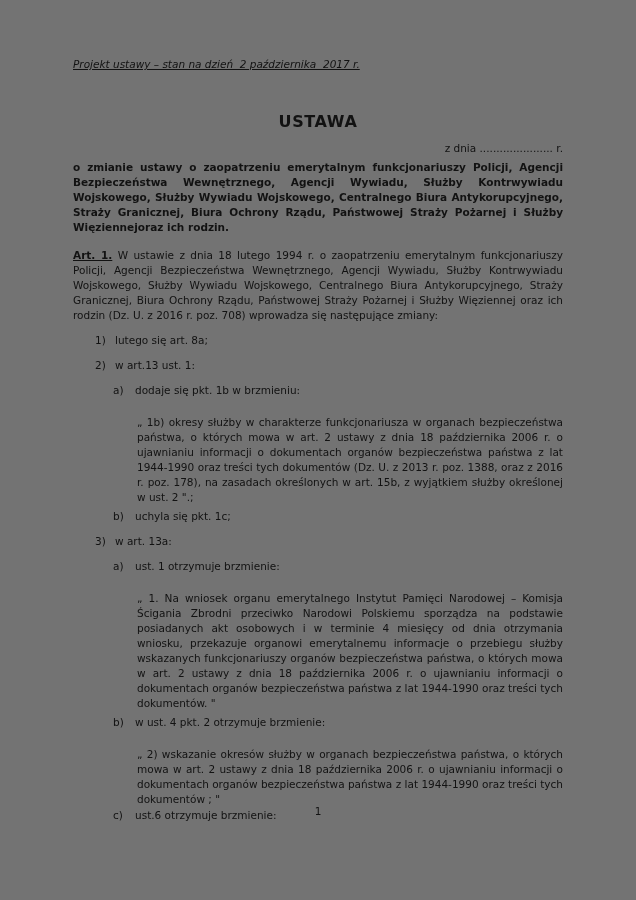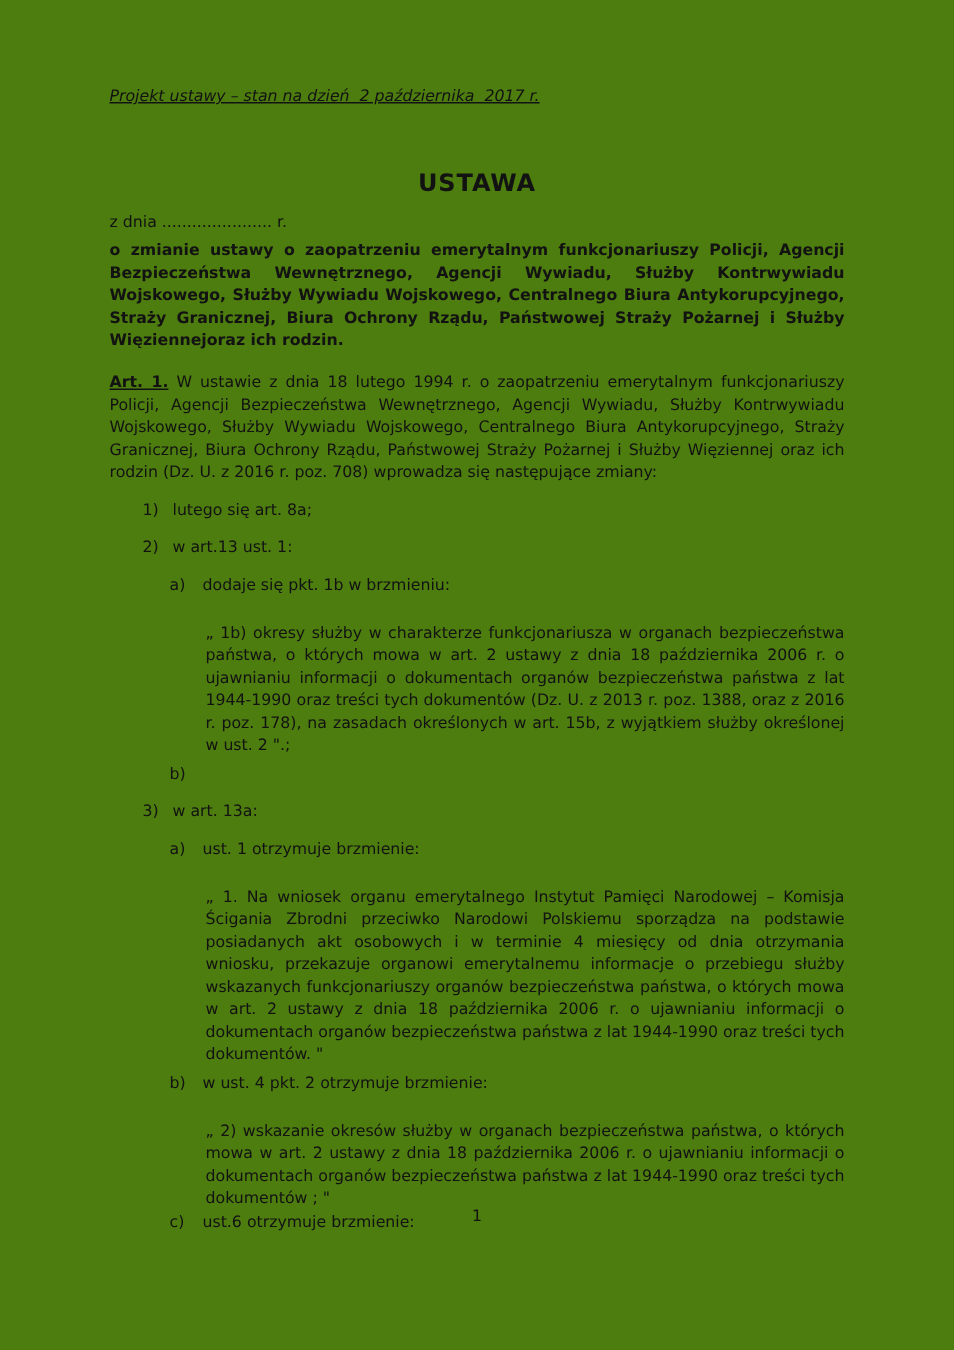--- a/index.html
+++ b/index.html
@@ -6,41 +6,41 @@
   body {
     width: 636px; height: 900px;
     font-family: "DejaVu Sans", "Liberation Sans", sans-serif;
     color: #121212;
     font-size: 10.5px;
     line-height: 15px;
   }
   .page {
     position: relative;
     width: 636px; height: 900px;
-    background: #4d7c0f;
+    background: #737373;
     overflow: hidden;
   }
   .content {
     position: absolute;
     left: 73px; top: 57px;
     width: 490px;
   }
   .header-note {
     font-style: italic;
     text-decoration: underline;
     white-space: pre-wrap;
   }
   .title {
     text-align: center;
     font-weight: bold;
     font-size: 16px;
     letter-spacing: 0.6px;
     margin-top: 42px;
   }
-  .date-line { text-align: left; margin-top: 12px; }
+  .date-line { text-align: right; margin-top: 12px; }
   .subject {
     font-weight: bold;
     text-align: justify;
     margin-top: 4px;
   }
   .art { text-align: justify; margin-top: 13px; }
   .art .lbl { font-weight: bold; text-decoration: underline; }
   .row { display: flex; }
   .mt    { margin-top: 10px; }
   .mt-sm { margin-top: 4px; }
@@ -90,20 +90,21 @@
 
     <div class="row l2 mt">
       <span class="marker">a)</span>
       <span class="txt">dodaje się pkt. 1b w brzmieniu:</span>
     </div>
 
     <div class="quote">„ 1b) okresy służby w charakterze funkcjonariusza w organach bezpieczeństwa państwa, o których mowa w art. 2 ustawy z dnia 18 października 2006 r. o ujawnianiu informacji o dokumentach organów bezpieczeństwa państwa z lat 1944-1990 oraz treści tych dokumentów (Dz. U. z 2013 r. poz. 1388, oraz z 2016 r. poz. 178), na zasadach określonych w art. 15b, z wyjątkiem służby określonej w ust. 2 ".;</div>
 
     <div class="row l2 mt-sm">
       <span class="marker">b)</span>
+      <span class="txt">uchyla się pkt. 1c;</span>
     </div>
 
     <div class="row l1 mt">
       <span class="marker">3)</span>
       <span class="txt">w art. 13a:</span>
     </div>
 
     <div class="row l2 mt">
       <span class="marker">a)</span>
       <span class="txt">ust. 1 otrzymuje brzmienie:</span>

